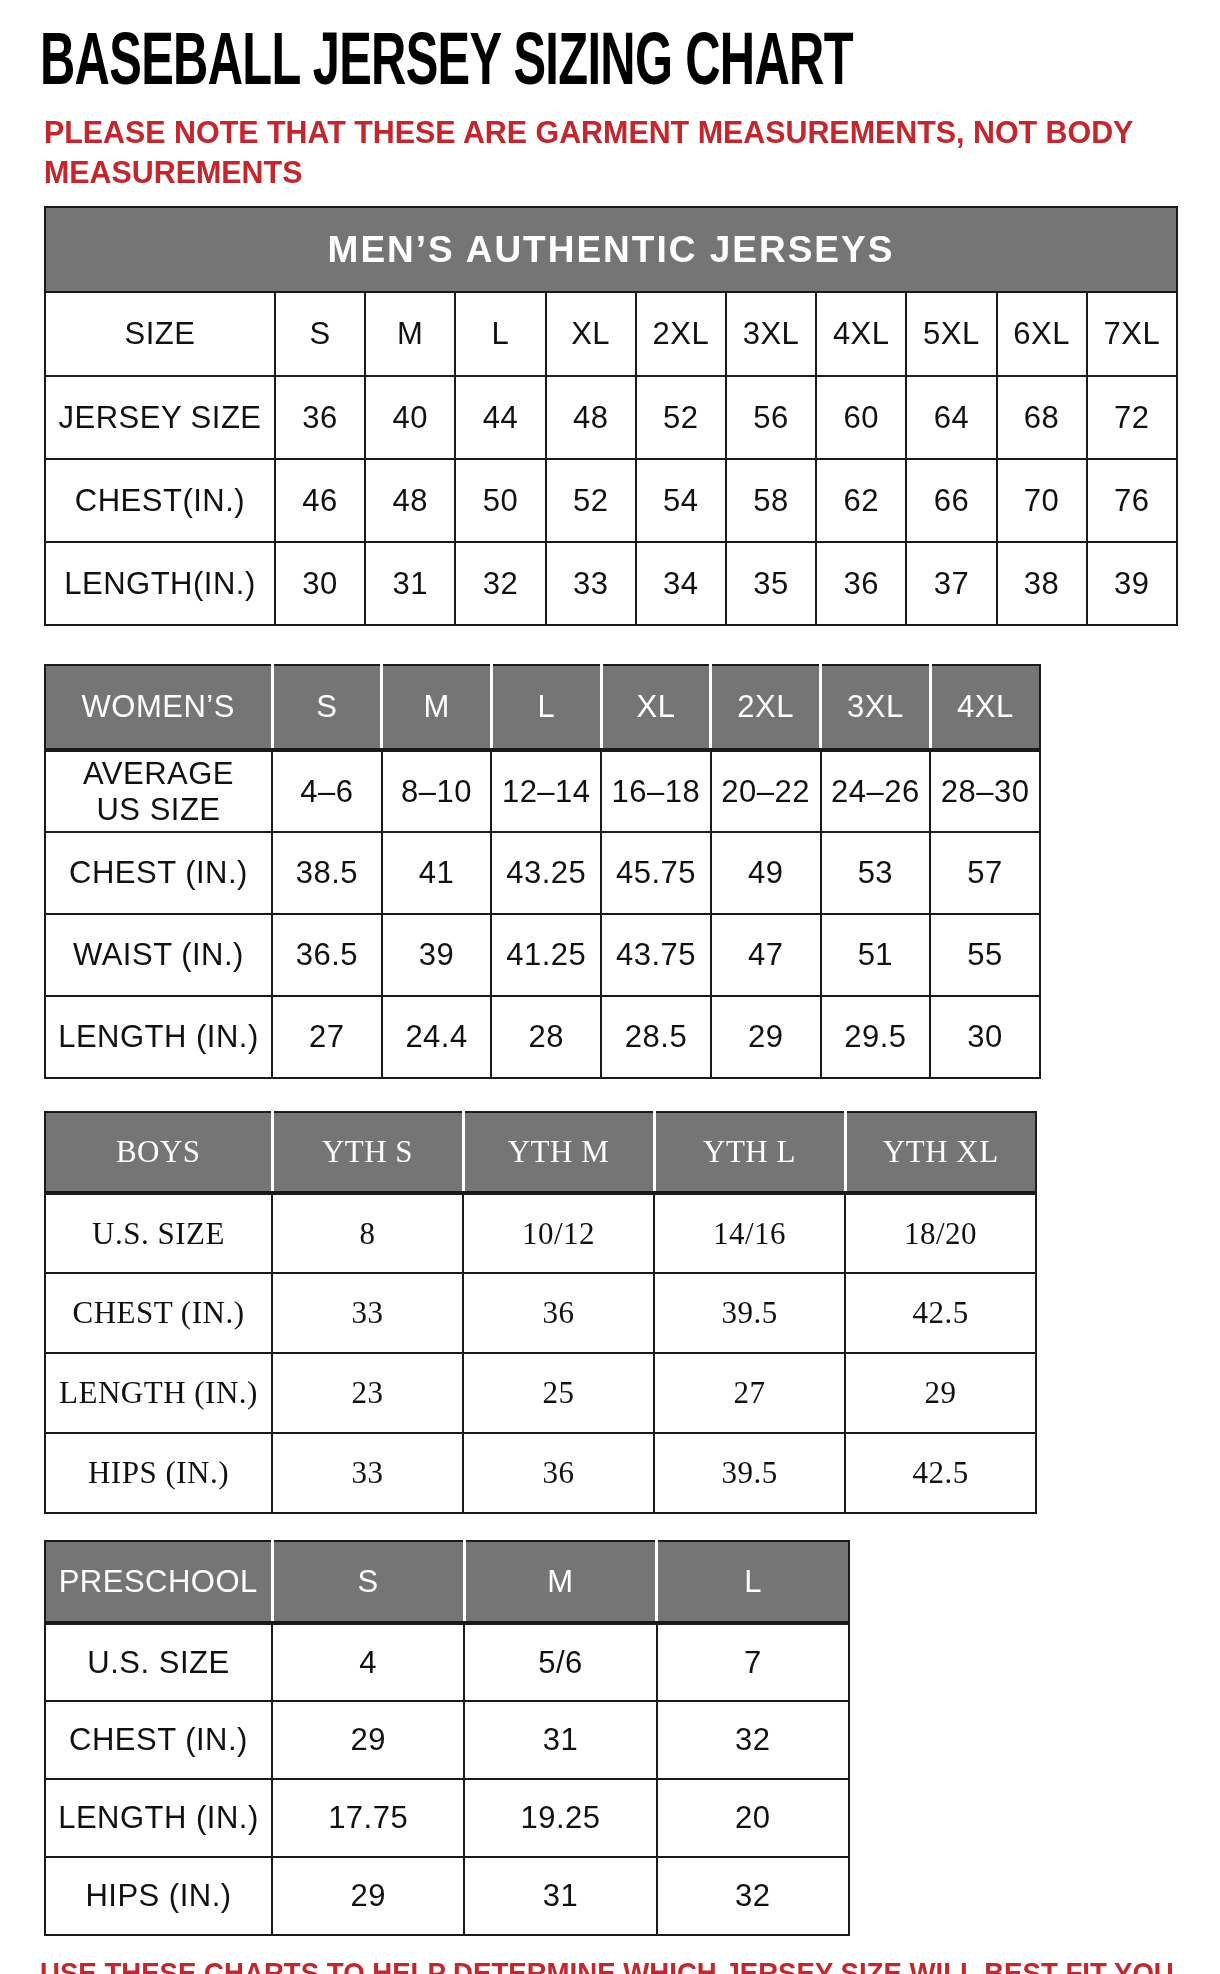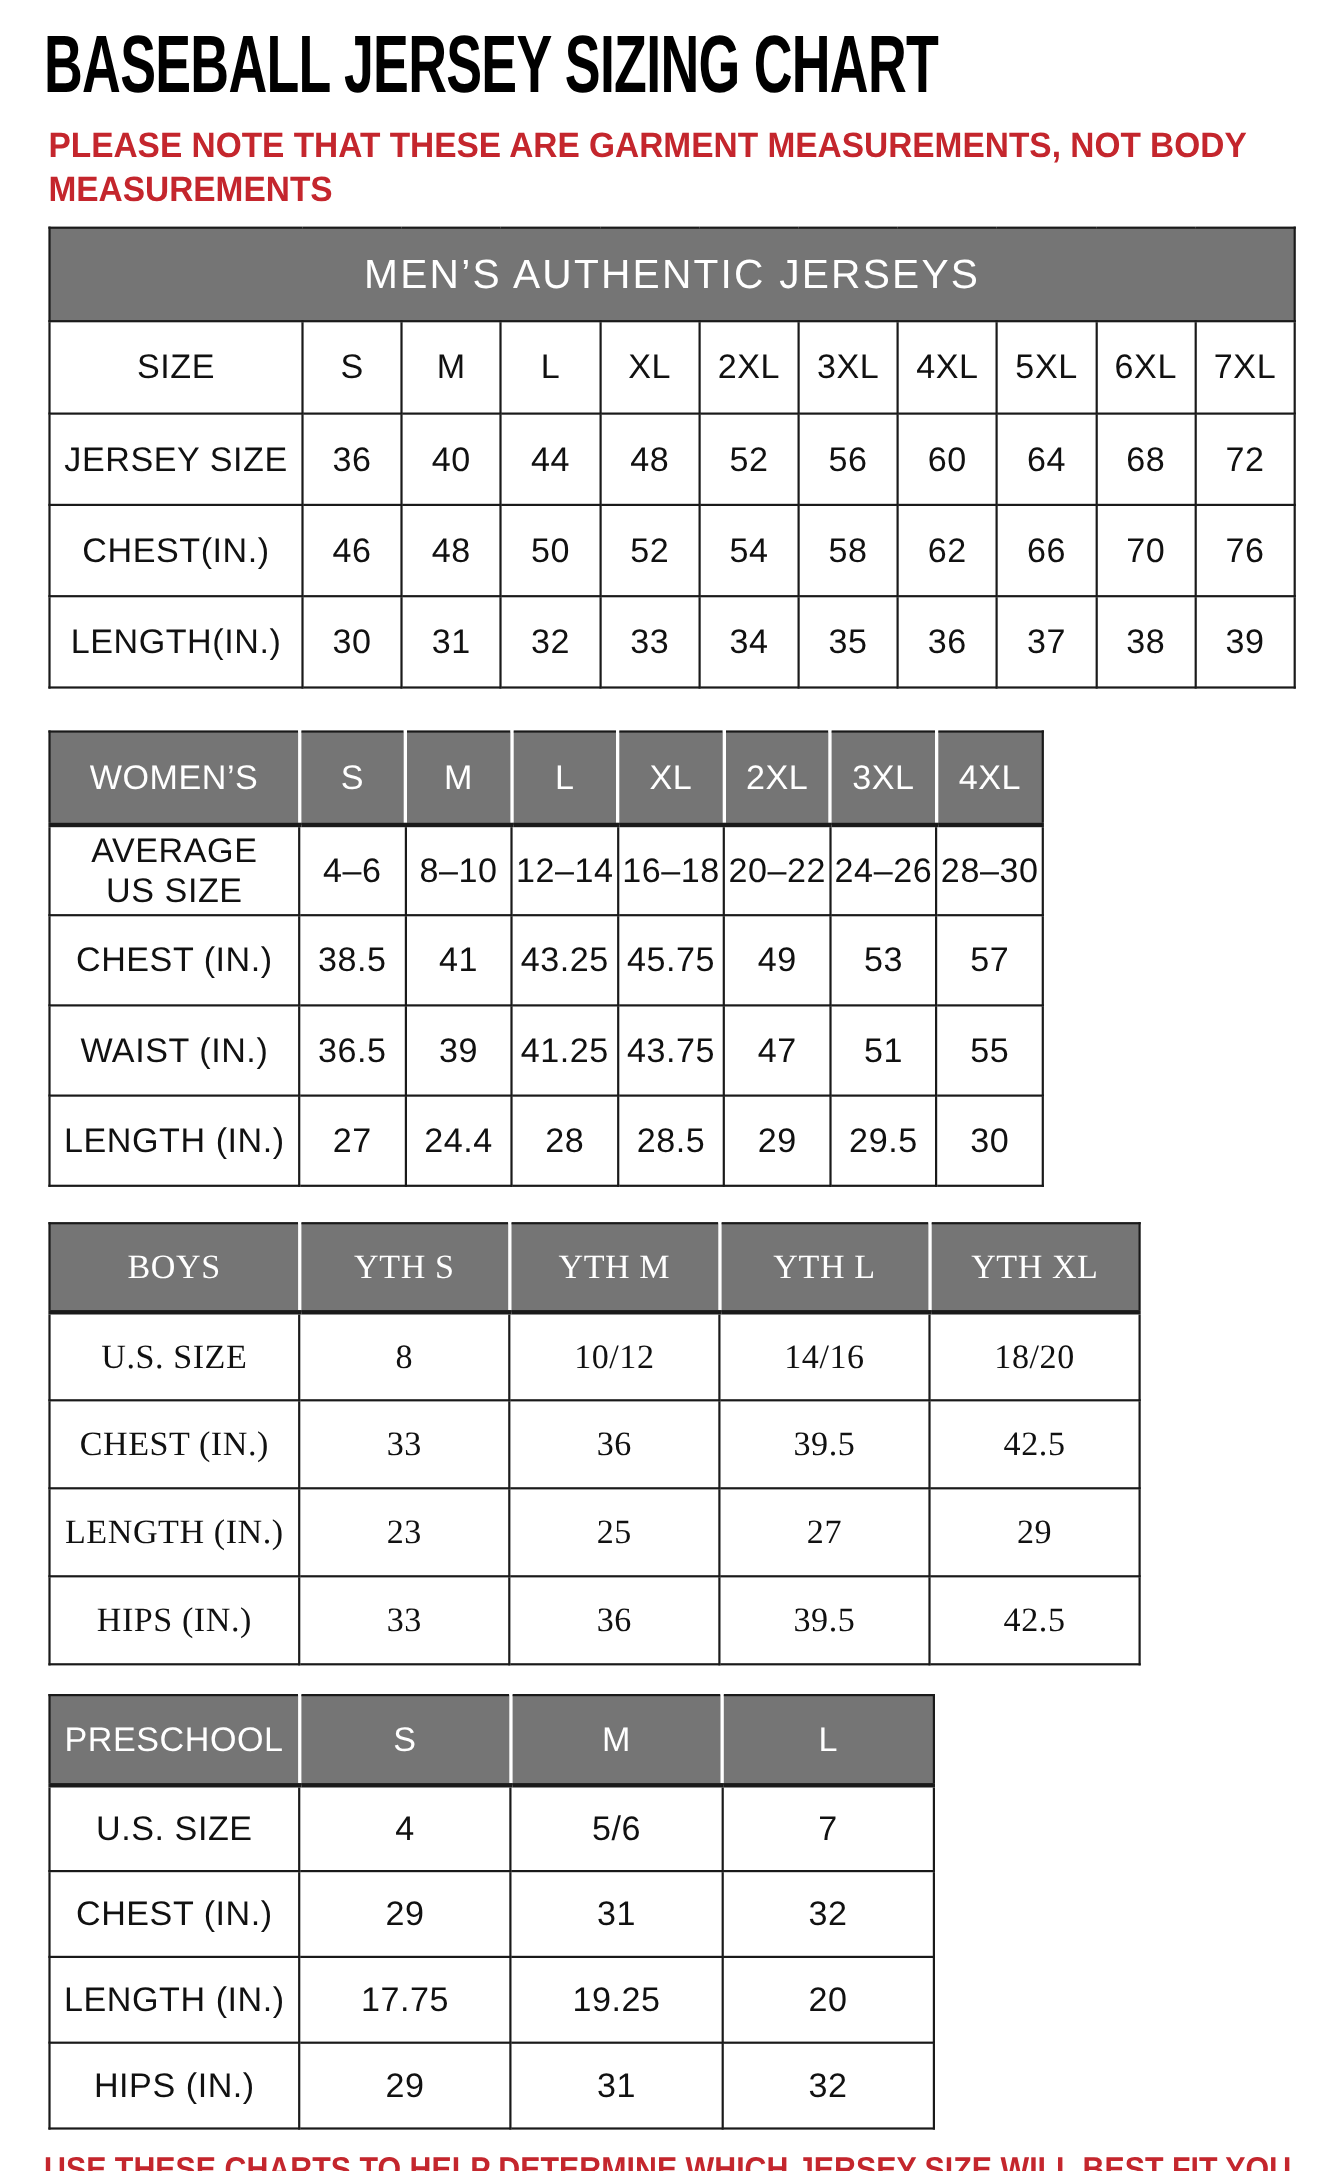--- a/index.html
+++ b/index.html
@@ -51,21 +51,21 @@
     padding:0;
     font-weight:400;
     letter-spacing:0.5px;
   }
   
   .banner-row th{
     background:var(--gray);
     color:#fff;
     font-size:37px;
     letter-spacing:2px;
-    font-weight:400;
+    font-weight:700;
   }
   .cols-row th{font-size:31px;}
   .banner-head .cols-row th{background:#fff;color:#111;}
   .gray-head .cols-row th{
     background:var(--gray);
     color:#fff;
     border-bottom:4px solid var(--line);
   }
   .gray-head .cols-row th + th{border-left:3px solid #ffffff;}
   .sizing-table td{font-size:31px;}
@@ -74,21 +74,21 @@
     white-space:pre-line;
     line-height:1.15;
   }
   
   .table-men{margin-top:14px;width:1134px;}
   .table-men col.label-col{width:230px;}
   .table-men .banner-row{height:85px;}
   .table-men .cols-row{height:84px;padding-left:28px;}
   .table-men tbody tr{height:83px;}
   
-  .table-women{margin-top:38px;width:905px;}
+  .table-women{margin-top:38px;width:997px;}
   .table-women col.label-col{width:227px;}
   .table-women .cols-row{height:85px;}
   .table-women tbody tr{height:82px;}
   
   .table-boys{margin-top:32px;width:993px;font-family:Liberation Serif, serif;}
   .table-boys col.label-col{width:227px;}
   .table-boys .cols-row{height:81px;}
   .table-boys tbody tr{height:80px;}
   
   .table-preschool{margin-top:26px;width:806px;}

